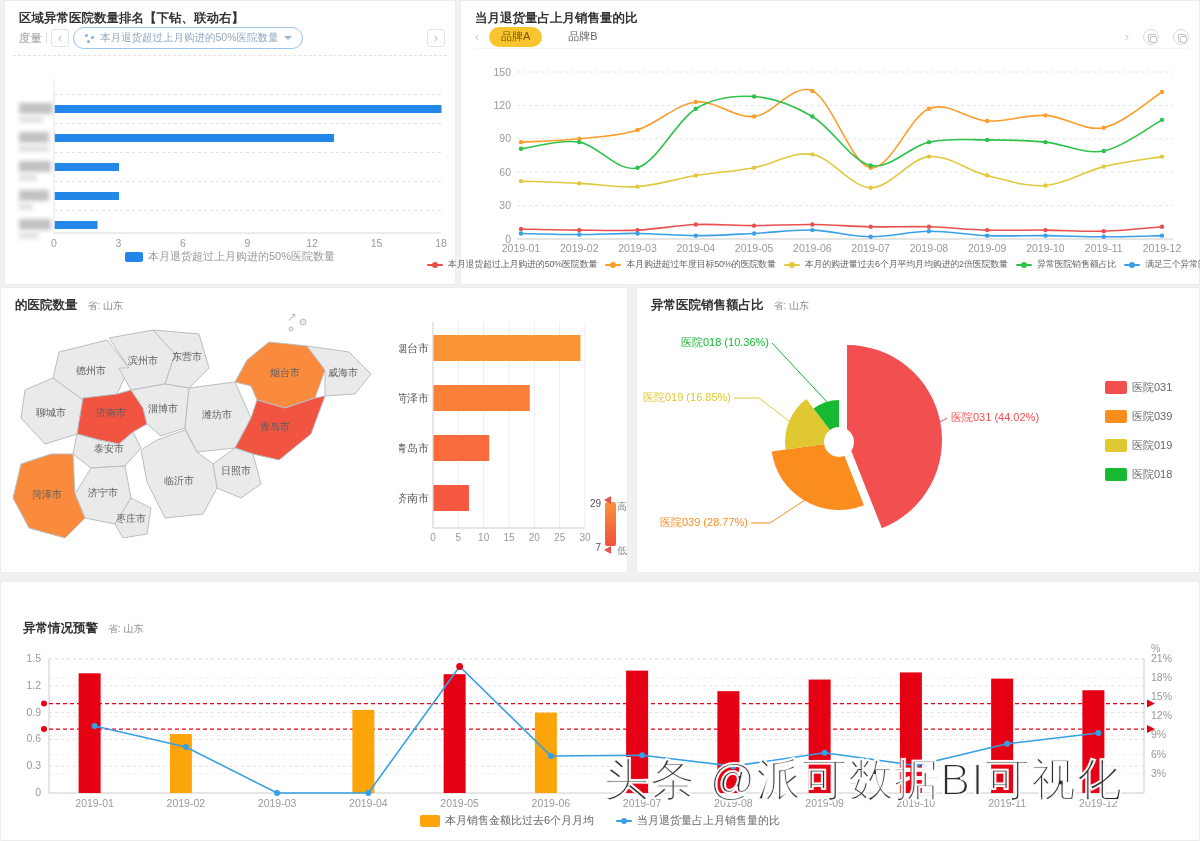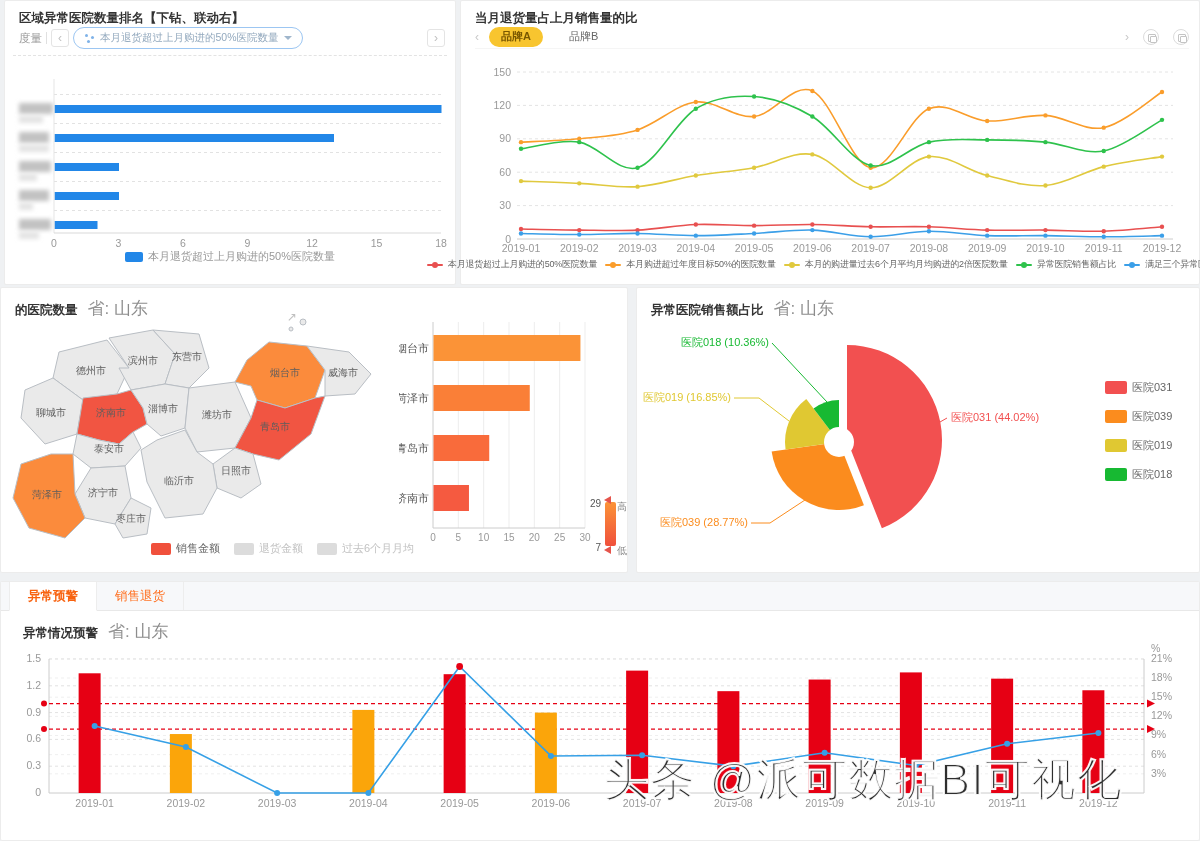--- a/index.html
+++ b/index.html
@@ -6,42 +6,42 @@
   html,body{width:1200px;height:841px}
   body{position:relative;background:#eff1f3;font-family:"Liberation Sans","DejaVu Sans",sans-serif;overflow:hidden}
   svg{font-family:inherit}
   .panel{position:absolute;background:#fff;border:1px solid #ececec;border-radius:2px}
   #panelA{left:4px;top:0;width:452px;height:285px}
   #panelB{left:460px;top:0;width:740px;height:285px}
   #panelC{left:0;top:287px;width:628px;height:286px}
   #panelD{left:636px;top:287px;width:564px;height:286px}
   #panelE{left:0;top:581px;width:1200px;height:260px}
   .ptitle{position:absolute;left:14px;top:9px;font-size:12.5px;font-weight:bold;color:#333;white-space:nowrap}
-  .subt{font-weight:normal;color:#949494;font-size:17px;margin-left:10px}
+  .subt{font-weight:normal;color:#949494;font-size:10px;margin-left:10px}
   .subt b{font-weight:normal;color:#8c8c8c}
   
   .toolbar{position:absolute;left:14px;top:25px;right:10px;height:24px;display:flex;align-items:center;gap:4px}
   .muted{font-size:11.5px;color:#999}
   .vsep{width:1px;height:12px;background:#e0e0e0}
   .navbtn{width:18px;height:18px;border:1px solid #e4e4e4;border-radius:3px;background:#fff;color:#c0c0c0;font-size:12px;display:flex;align-items:center;justify-content:center;cursor:pointer}
   .navbtn.right{margin-left:auto}
   .chev-l::after{content:"‹"}
   .chev-r::after{content:"›"}
   .dropdown{height:22px;display:inline-flex;align-items:center;gap:5px;border:1px solid #9cc6f2;border-radius:12px;padding:0 10px;background:#fff;cursor:pointer}
   .dd-text{font-size:10.5px;color:#93a9be;white-space:nowrap}
   .scatter-icon{width:11px;height:11px;position:relative;display:inline-block}
   .scatter-icon::before{content:"";position:absolute;left:1px;top:1px;width:3px;height:3px;border-radius:50%;background:#7fb2e8;box-shadow:6px 2px 0 #7fb2e8,2px 6px 0 #7fb2e8}
   .caret{width:0;height:0;border-left:4px solid transparent;border-right:4px solid transparent;border-top:4px solid #9fb6cc}
   .dashsep{position:absolute;left:8px;right:8px;top:54px;border-bottom:1px dashed #e3e3e3}
   
   .tagbar{position:absolute;left:14px;top:26px;right:10px;height:22px;display:flex;align-items:center;gap:10px;border-bottom:1px solid #f5f5f5;padding-bottom:2px}
   .chevron{color:#c8c8c8;font-size:12px;cursor:pointer}
   .tags{display:flex;align-items:center;gap:14px;flex:1}
   .tag{height:20px;padding:0 12px;border-radius:10px;font-size:11px;display:flex;align-items:center;color:#666;cursor:pointer;white-space:nowrap}
-  .tag.selected{background:#f8c52f;color:#7a5800;font-weight:bold}
+  .tag.selected{background:#f8c52f;color:#7a5800;font-weight:normal}
   .cbtn{width:16px;height:16px;border:1px solid #dcdcdc;border-radius:50%;background:#fff;position:relative;cursor:pointer;margin-left:4px}
   .cbtn::before{content:"";position:absolute;left:4px;top:4px;width:6px;height:6px;border:1px solid #c4c4c4;border-radius:1px}
   .cbtn::after{content:"";position:absolute;left:6px;top:6px;width:5px;height:5px;border:1px solid #c4c4c4;border-radius:1px;background:#fff}
   
   .legend{position:absolute;display:flex;align-items:center;justify-content:center;gap:14px;white-space:nowrap}
   .litem{display:flex;align-items:center;gap:5px;cursor:pointer}
   .ltext{font-size:11px;color:#999}
   .swatch{width:18px;height:10px;border-radius:2px}
   .mark{position:relative;width:16px;height:8px}
   .mark .line{position:absolute;left:0;top:3px;width:16px;height:2px;border-radius:1px}
@@ -341,34 +341,20 @@
         </linearGradient>
       </defs>
       <rect x="206" y="198" width="11" height="44" rx="2" fill="url(#vmg)"></rect>
       <text x="202" y="203" font-size="10" fill="#555" text-anchor="end">29</text>
       <text x="202" y="247" font-size="10" fill="#555" text-anchor="end">7</text>
       <polygon points="205,196 212,192 212,200" fill="#E5544B"></polygon>
       <polygon points="205,246 212,242 212,250" fill="#E5544B"></polygon>
       <text x="223" y="206" font-size="10" fill="#888" text-anchor="middle">高</text>
       <text x="223" y="250" font-size="10" fill="#888" text-anchor="middle">低</text>
     </svg>
-  <div class="legend" id="legendMap">
-      <span class="litem">
-        <span class="swatch" style="background:#F0503C;width:20px;height:12px"></span>
-        <span class="ltext" style="color: rgb(102, 102, 102);">销售金额</span>
-      </span>
-      <span class="litem">
-        <span class="swatch" style="background:#DCDCDC;width:20px;height:12px"></span>
-        <span class="ltext" style="color: rgb(194, 194, 194);">退货金额</span>
-      </span>
-      <span class="litem">
-        <span class="swatch" style="background:#DCDCDC;width:20px;height:12px"></span>
-        <span class="ltext" style="color: rgb(194, 194, 194);">过去6个月月均</span>
-      </span>
-    </div>
 </section>
 
 <section class="panel" id="panelD">
   <div class="ptitle">
     <span>异常医院销售额占比</span><span class="subt"><span>省:</span> <b>山东</b></span>
   </div>
   <svg id="chartPie" width="564" height="252" style="position:absolute;left:0;top:24px">
       <path d="M210 128 L210 33 A95 95 0 0 1 244.86080772046236 216.3726433070605 Z" fill="#F25050"></path>
       <polyline points="303,110 310,106" fill="none" stroke="#F25050" stroke-width="1"></polyline>
       <text x="314" y="109" font-size="11" fill="#F25050" text-anchor="start">医院031 (44.02%)</text>
@@ -397,24 +383,20 @@
         <span class="ltext">医院019</span>
       </span>
       <span class="litem">
         <span class="swatch" style="background:#17B932;width:22px;height:13px"></span>
         <span class="ltext">医院018</span>
       </span>
     </div>
 </section>
 
 <section class="panel" id="panelE">
-  <div class="tabs" id="bottomTabs">
-      <span class="tab active">异常预警</span>
-      <span class="tab">销售退货</span>
-    </div>
   <div class="etitle">
     <span>异常情况预警</span><span class="subt"><span>省:</span> <b>山东</b></span>
   </div>
   <svg id="chartWarn" width="1200" height="172" style="position:absolute;left:0;top:58px">
       <line x1="48" y1="133.833" x2="1143" y2="133.833" stroke="#efefef" stroke-dasharray="3,3"></line>
       <text x="1150" y="136.833" font-size="10.5" fill="#999" text-anchor="start">3%</text>
       <line x1="48" y1="114.666" x2="1143" y2="114.666" stroke="#efefef" stroke-dasharray="3,3"></line>
       <text x="1150" y="117.666" font-size="10.5" fill="#999" text-anchor="start">6%</text>
       <line x1="48" y1="95.499" x2="1143" y2="95.499" stroke="#efefef" stroke-dasharray="3,3"></line>
       <text x="1150" y="98.499" font-size="10.5" fill="#999" text-anchor="start">9%</text>
@@ -477,15 +459,28 @@
       <circle cx="367.375" cy="153" r="3" fill="#36A0E6"></circle>
       <circle cx="458.625" cy="26.497799999999984" r="3.4" fill="#E60014"></circle>
       <circle cx="549.875" cy="115.94380000000001" r="3" fill="#36A0E6"></circle>
       <circle cx="641.125" cy="115.3049" r="3" fill="#36A0E6"></circle>
       <circle cx="732.375" cy="126.1662" r="3" fill="#36A0E6"></circle>
       <circle cx="823.625" cy="112.7493" r="3" fill="#36A0E6"></circle>
       <circle cx="914.875" cy="125.5273" r="3" fill="#36A0E6"></circle>
       <circle cx="1006.125" cy="103.8047" r="3" fill="#36A0E6"></circle>
       <circle cx="1097.375" cy="92.9434" r="3" fill="#36A0E6"></circle>
     </svg>
+  <div class="legend" id="legendWarn">
+      <span class="litem">
+        <span class="swatch" style="background:#FBA50A;width:20px;height:12px"></span>
+        <span class="ltext">本月销售金额比过去6个月月均</span>
+      </span>
+      <span class="litem">
+        <span class="mark">
+          <span class="line" style="background:#36A0E6"></span>
+          <span class="dot" style="background:#36A0E6"></span>
+        </span>
+        <span class="ltext">当月退货量占上月销售量的比</span>
+      </span>
+    </div>
 </section>
 
 <div id="watermark">头条 @派可数据BI可视化</div>
 
 </body></html>

